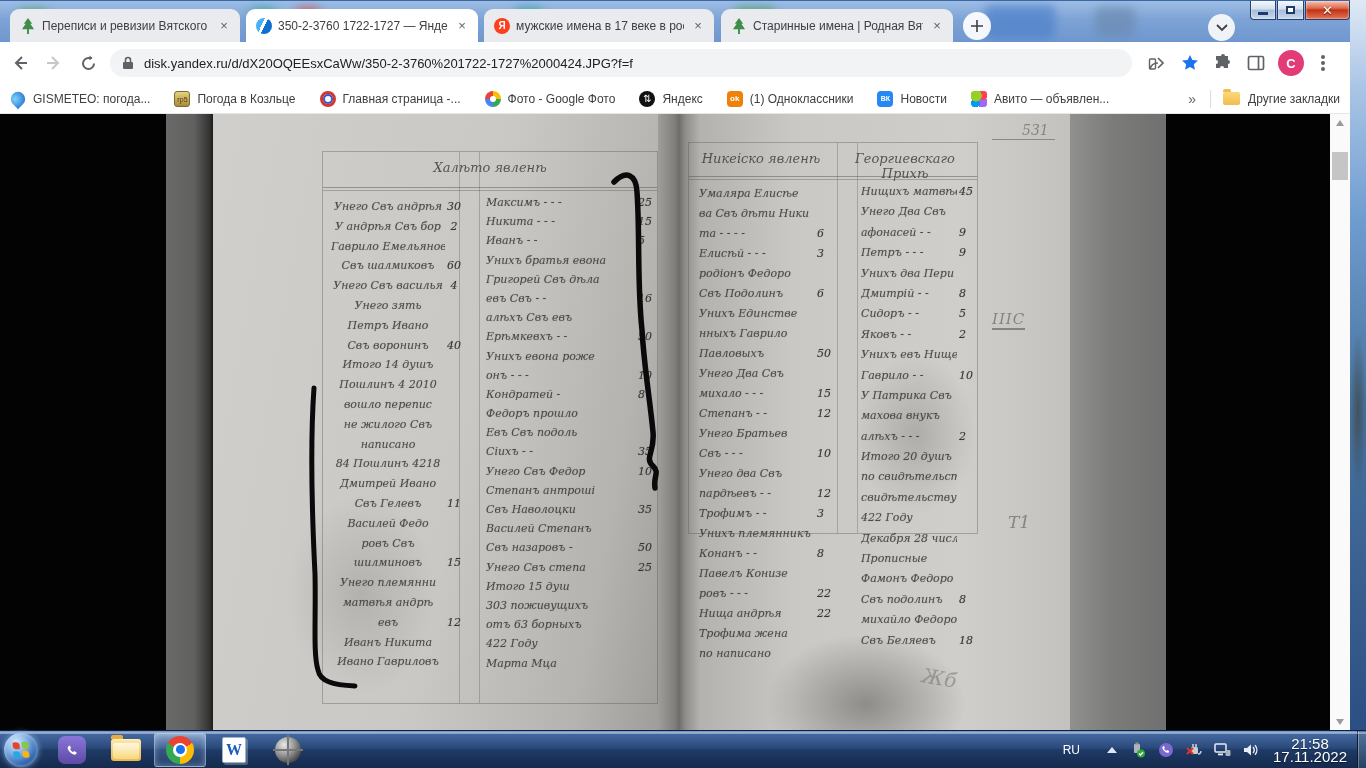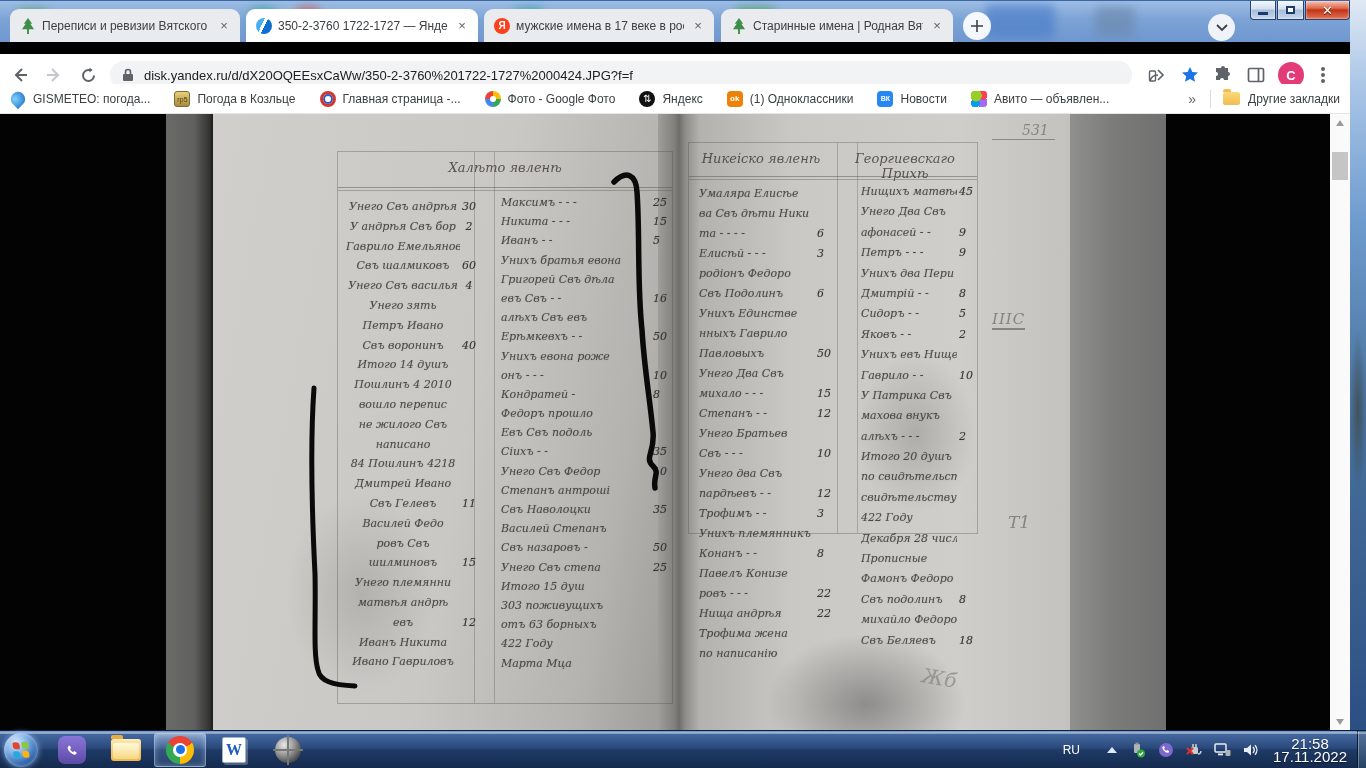--- a/index.html
+++ b/index.html
@@ -33,21 +33,21 @@
   .winbtn.min { width:26px; border-radius:0 0 0 4px; }
   .winbtn.max { width:27px; margin-left:1px; }
   .winbtn.close { width:45px; margin-left:1px; border-radius:0 0 4px 0;
     background:linear-gradient(180deg,#f7c1b0 0%,#dd6а4d 40%,#c03316 50%,#e67454 100%);
     background:linear-gradient(180deg,#f7c1b0 0%,#dd6a4d 40%,#c03316 50%,#e67454 100%); }
   .glyph-min { width:10px; height:3px; background:#1c3a6e; margin-top:6px; }
   .glyph-max { width:9px; height:8px; border:2px solid #1c3a6e; background:#fff; }
   .glyph-x { color:#fff; font-weight:bold; font-size:13px; text-shadow:0 1px 1px #5a0e00; }
 
   
-  .toolbar { position:absolute; left:0; top:54px; width:1350px; height:42px; background:#fff; display:flex; align-items:center; }
+  .toolbar { position:absolute; left:0; top:42px; width:1350px; height:42px; background:#fff; display:flex; align-items:center; }
   .navbtn { width:28px; height:28px; margin-left:6px; border-radius:50%; display:flex; align-items:center; justify-content:center; }
   .omnibox { margin-left:8px; width:1022px; height:28px; background:#f1f3f4; border-radius:14px; display:flex; align-items:center; padding:0 12px; }
   .omnibox .url { font-size:13px; color:#202124; margin-left:10px; white-space:nowrap; overflow:hidden; }
   .tbicons { display:flex; align-items:center; margin-left:6px; }
   .tbicon { width:28px; height:28px; display:flex; align-items:center; justify-content:center; margin-left:5px; }
   .avatar { width:26px; height:26px; border-radius:50%; background:#e23b77; color:#fff; font-size:13px; font-weight:bold;
     display:flex; align-items:center; justify-content:center; margin-left:8px; }
   .dots { width:4px; height:4px; border-radius:50%; background:#5f6368; box-shadow:0 -6px 0 #5f6368, 0 6px 0 #5f6368; }
 
   
@@ -99,21 +99,21 @@
 
   .mtable { position:absolute; border:1px solid rgba(80,76,66,.35); font-family:"DejaVu Serif",serif; font-style:italic; }
   .mtable .vline { position:absolute; top:0; bottom:0; width:1px; background:rgba(80,76,66,.3); }
   .thead { position:absolute; left:0; right:0; top:0; border-bottom:1px solid rgba(80,76,66,.45); display:flex; }
   .thead::after { content:""; position:absolute; left:0; right:0; bottom:-4px; height:1px; background:rgba(80,76,66,.35); }
   .thead .hcell { flex:1; text-align:center; font-size:13px; color:rgba(58,54,46,.8); padding-top:8px; }
   .mcol { position:absolute; overflow:hidden; }
   .entry { display:flex; align-items:baseline; white-space:nowrap; color:rgba(56,54,48,.8); text-shadow:0 0 1px rgba(56,54,48,.35); }
   .entry .en { flex:1; overflow:hidden; font-size:11px; }
   .entry .nu { font-size:11px; color:rgba(44,43,39,.9); margin-left:2px; min-width:14px; }
-  .tblL { left:171px; top:37px; width:336px; height:553px; }
+  .tblL { left:156px; top:37px; width:336px; height:553px; }
   .tblL .thead { height:36px; }
   .tblL .v1 { left:136px; } .tblL .v2 { left:156px; }
   .colL1 { left:8px; top:48px; width:130px; } .colL1 .entry { height:19.8px;text-align:center; }
   .colL2 { left:163px; top:44px; width:166px; } .colL2 .entry { height:19.2px; }
   .tblR { left:522px; top:28px; width:290px; height:392px; }
   .tblR .thead { height:34px; }
   .tblR .v1 { left:148px; } .tblR .v2 { left:168px; }
   .colR1 { left:10px; top:44px; width:132px; } .colR1 .entry { height:20px; }
   .colR2 { left:172px; top:42px; width:112px; } .colR2 .entry { height:20.4px; }
 
@@ -650,21 +650,21 @@
           </div>
             <div class="entry">
             <span class="en">Нища андрѣя</span>
             <span class="nu">22</span>
           </div>
             <div class="entry">
             <span class="en">Трофима жена</span>
             <span class="nu"></span>
           </div>
             <div class="entry">
-            <span class="en">по написанію</span>
+            <span class="en">по написано</span>
             <span class="nu"></span>
           </div>
           </div>
         <div class="mcol colR2">
 
         <div class="entry">
             <span class="en">Нищихъ матвѣевъ</span>
             <span class="nu">45</span>
           </div>
             <div class="entry">

